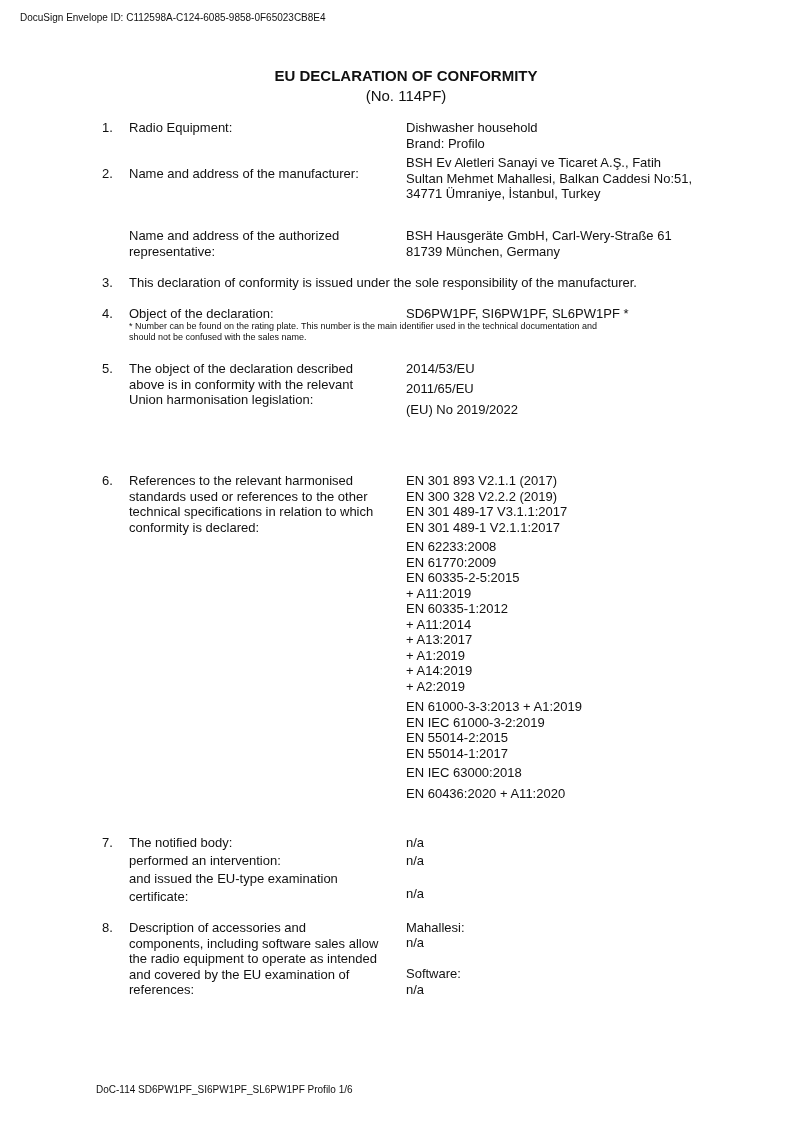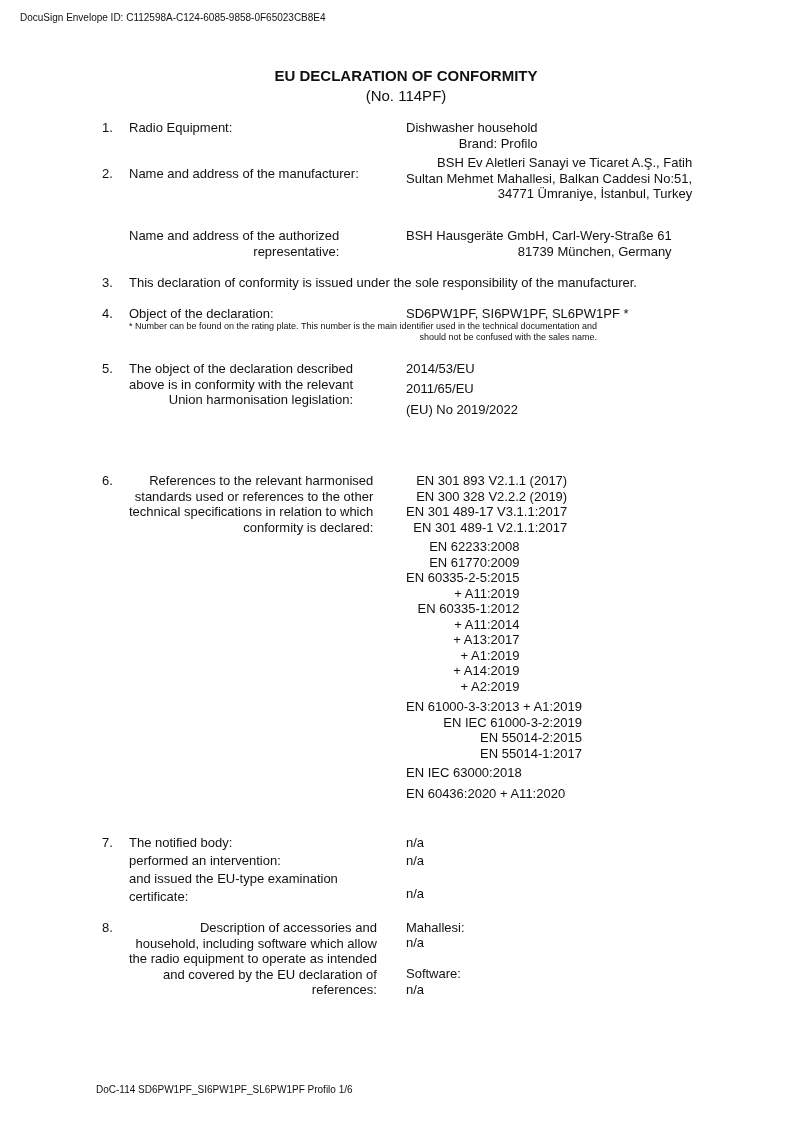--- a/index.html
+++ b/index.html
@@ -8,21 +8,21 @@
     .abs { position: absolute; white-space: nowrap; }
     .envelope { left: 20px; top: 12px; font-size: 10px; }
     .title { left: 0; width: 812px; text-align: center; top: 67px; font-size: 15px; font-weight: bold; }
     .subtitle { left: 0; width: 812px; text-align: center; top: 87px; font-size: 15px; }
     .t { font-size: 13px; line-height: 15.5px; }
     .num { left: 102px; }
     .lbl { left: 129px; }
     .val { left: 406px; }
     .note { left: 129px; font-size: 9px; line-height: 11px; }
     .footer { left: 96px; top: 1084px; font-size: 10px; }
-    .line { display: block; text-align: right; }
+    .line { display: block; }
   </style>
 </head>
 <body>
 
 <div class="abs envelope">DocuSign Envelope ID: C112598A-C124-6085-9858-0F65023CB8E4</div>
 
 <div class="abs title">EU DECLARATION OF CONFORMITY</div>
 <div class="abs subtitle">(No. 114PF)</div>
 
 <div class="abs t num" style="top:120px">1.</div>
@@ -112,23 +112,23 @@
 <div class="abs t lbl" style="top:853px">performed an intervention:</div>
 <div class="abs t lbl" style="top:871px">and issued the EU-type examination</div>
 <div class="abs t lbl" style="top:889px">certificate:</div>
 <div class="abs t val" style="top:835px">n/a</div>
 <div class="abs t val" style="top:853px">n/a</div>
 <div class="abs t val" style="top:886px">n/a</div>
 
 <div class="abs t num" style="top:920px">8.</div>
 <div class="abs t lbl" style="top:920px">
   <span class="line">Description of accessories and</span>
-  <span class="line">household, including software which allow</span>
+  <span class="line">components, including software sales allow</span>
   <span class="line">the radio equipment to operate as intended</span>
-  <span class="line">and covered by the EU declaration of</span>
+  <span class="line">and covered by the EU examination of</span>
   <span class="line">references:</span>
 </div>
 <div class="abs t val" style="top:920px">Mahallesi:</div>
 <div class="abs t val" style="top:935px">n/a</div>
 <div class="abs t val" style="top:966px">Software:</div>
 <div class="abs t val" style="top:982px">n/a</div>
 
 <div class="abs footer">DoC-114 SD6PW1PF_SI6PW1PF_SL6PW1PF Profilo  1/6</div>
 
 </body></html>

